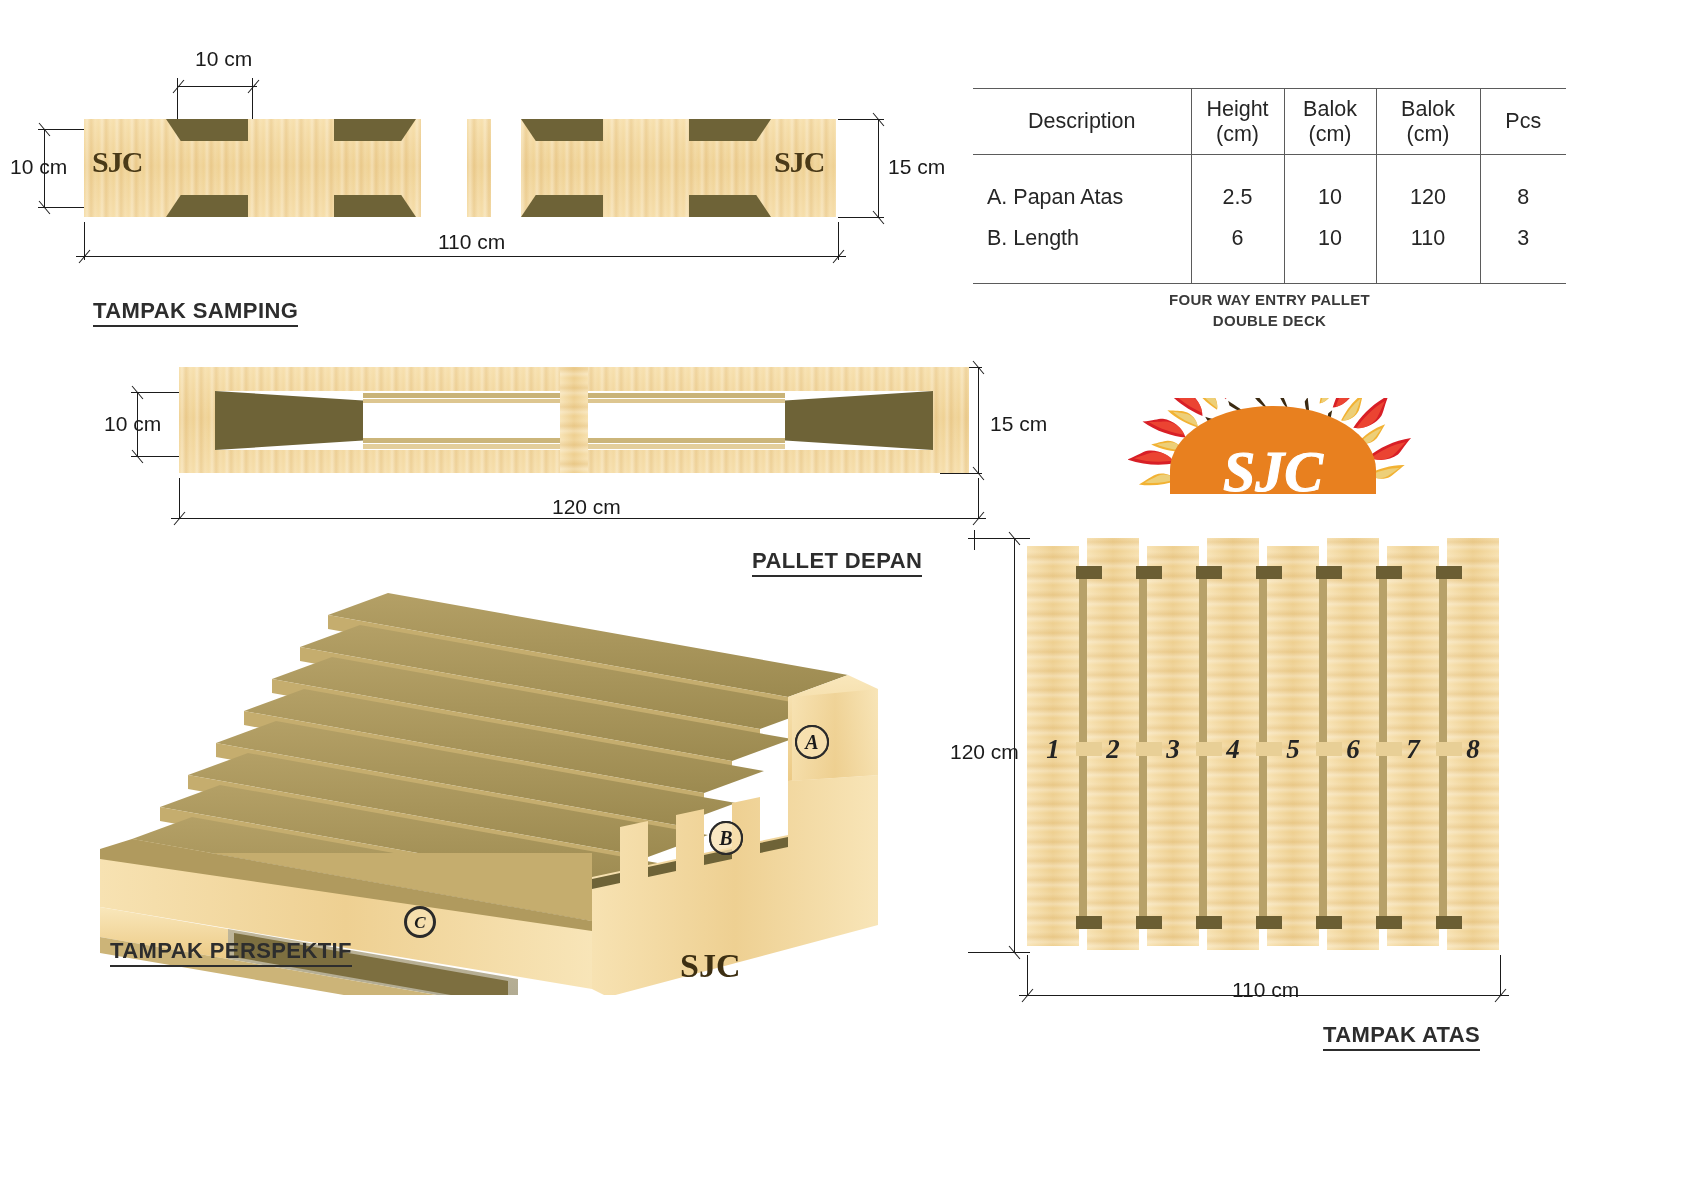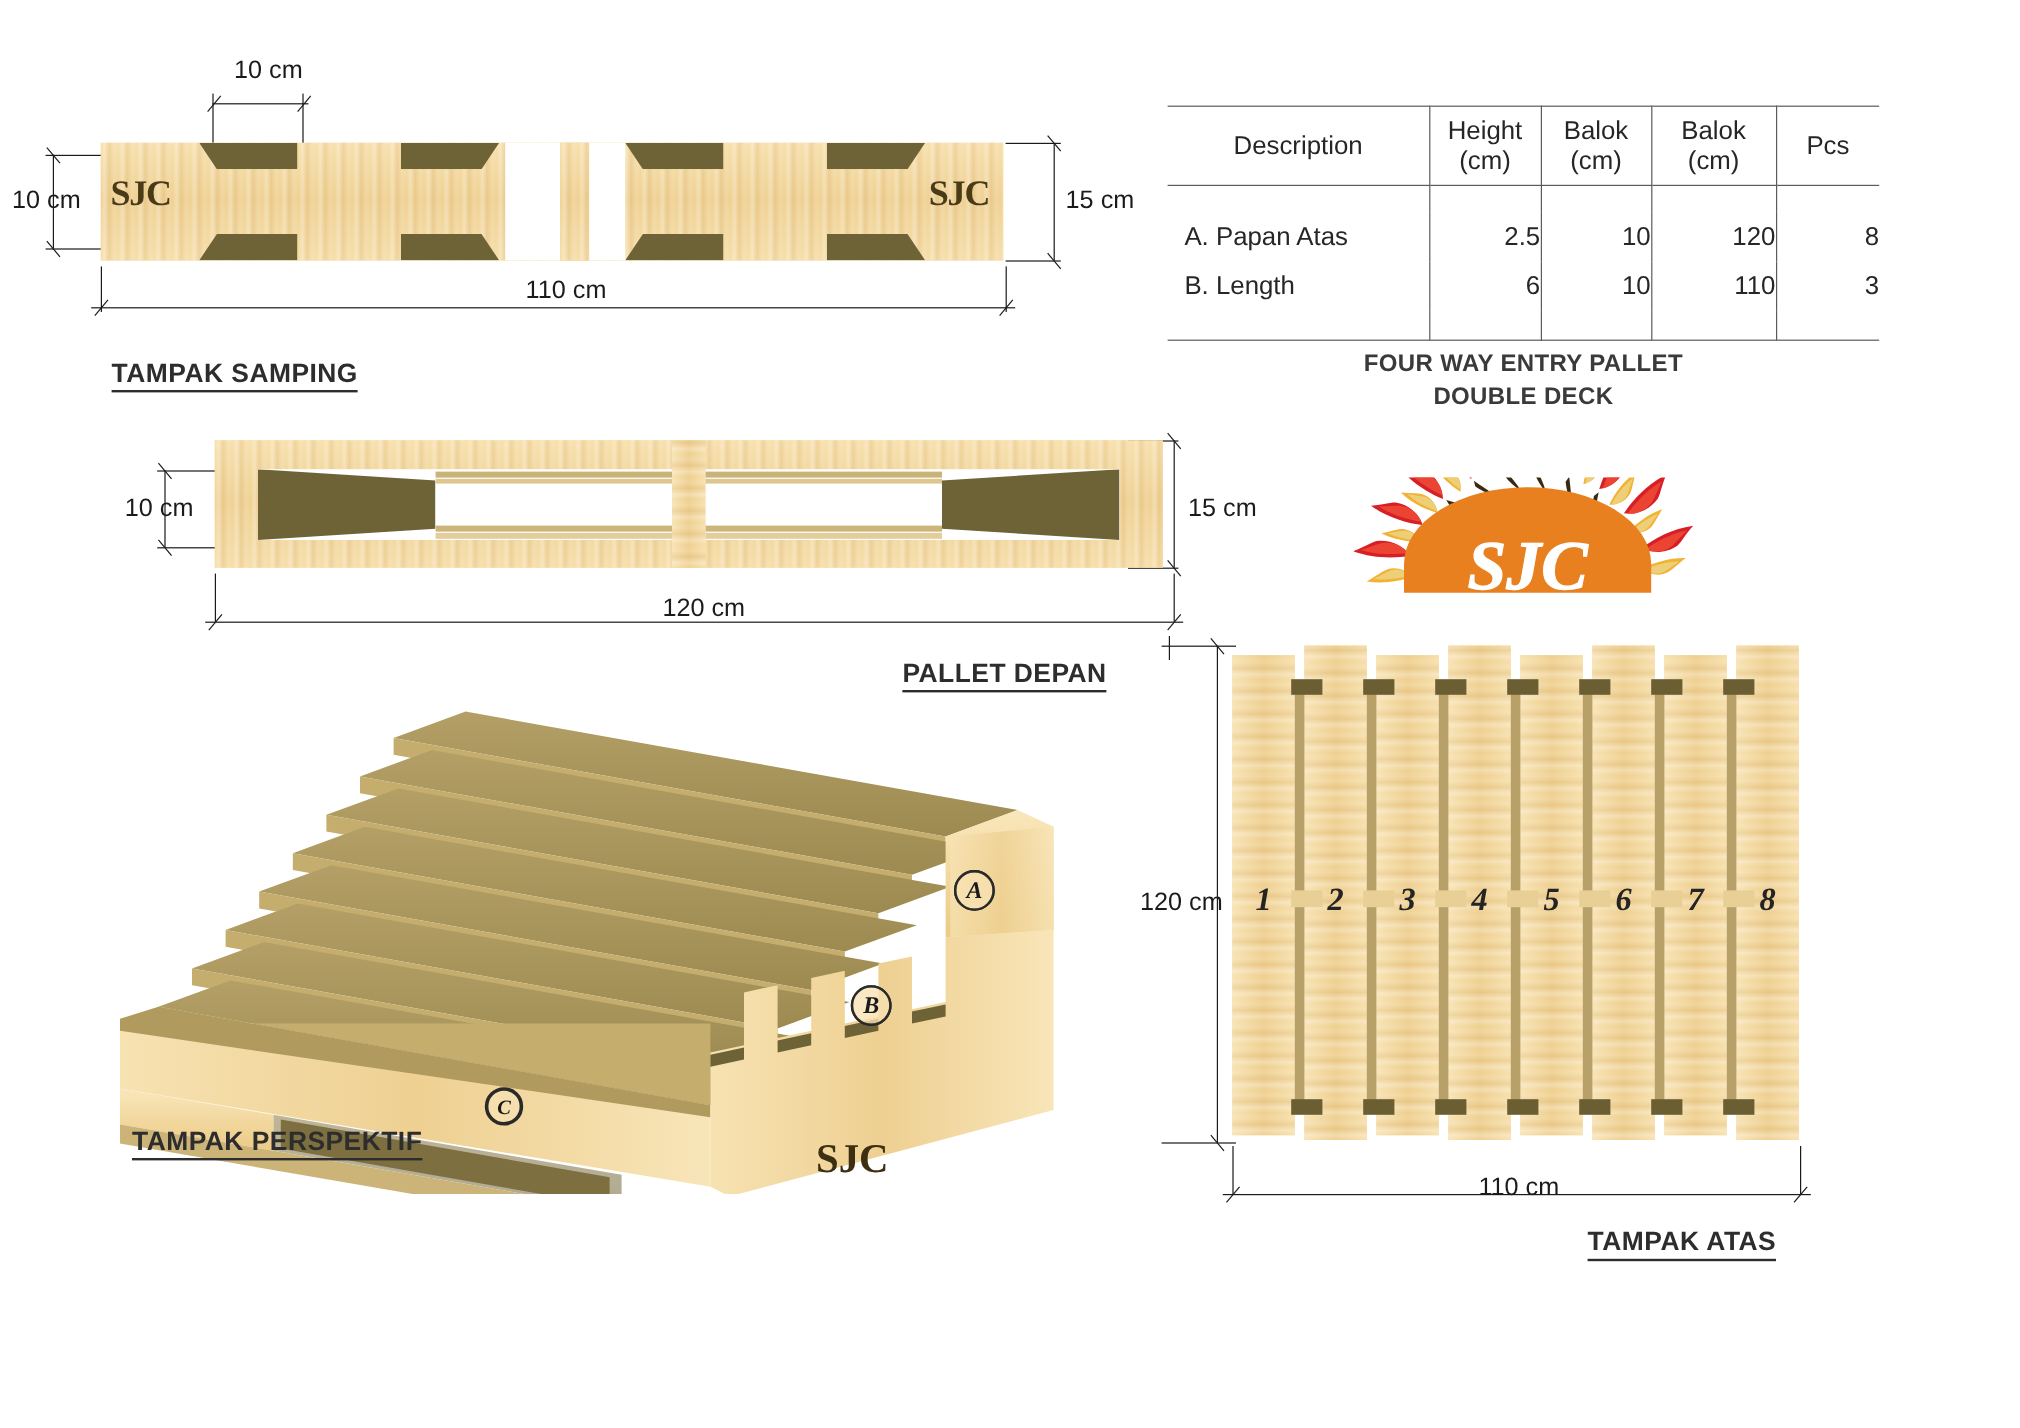--- a/index.html
+++ b/index.html
@@ -91,40 +91,40 @@
   }
   #spec-table thead th {
     height: 66px;
     line-height: 1.12;
     text-align: center;
     vertical-align: middle;
     font-size: 21.5px;
   }
   #spec-table tbody td { height: 30px; vertical-align: middle; }
   #spec-table tbody td.desc { text-align: left; padding-left: 14px; }
-  #spec-table tbody td.num  { text-align: right; margin-top: 38px; }
+  #spec-table tbody td.num  { text-align: center; margin-top: 38px; }
   #spec-table tbody tr.pad td { height: 16px; border-top: none; border-bottom: none; }
   #spec-table tbody tr.padb td { height: 18px; border-top: none; }
   
   #spec-table tbody td { border-top: none; border-bottom: none; }
   #spec-table tbody tr:last-child td { border-bottom: 1.4px solid #5b5b5b; }
   
   #spec-table thead tr th { border-top: 1.4px solid #5b5b5b; }
   #spec-table th:first-child, #spec-table td:first-child { border-left: none; }
   #spec-table th:last-child, #spec-table td:last-child { border-right: none; }
 
   
   #product-title {
     position: absolute;
     left: 973px; top: 290px;
     width: 593px;
     text-align: center;
     font-family: "Liberation Sans", sans-serif;
     font-weight: bold;
-    font-size: 20px;
+    font-size: 15px;
     line-height: 1.38;
     color: #3a3a3a;
     letter-spacing: 0.3px;
   }
 
   
   #logo-wrap {
     position: absolute;
     left: 1128px; top: 398px;
     width: 290px; height: 100px;

